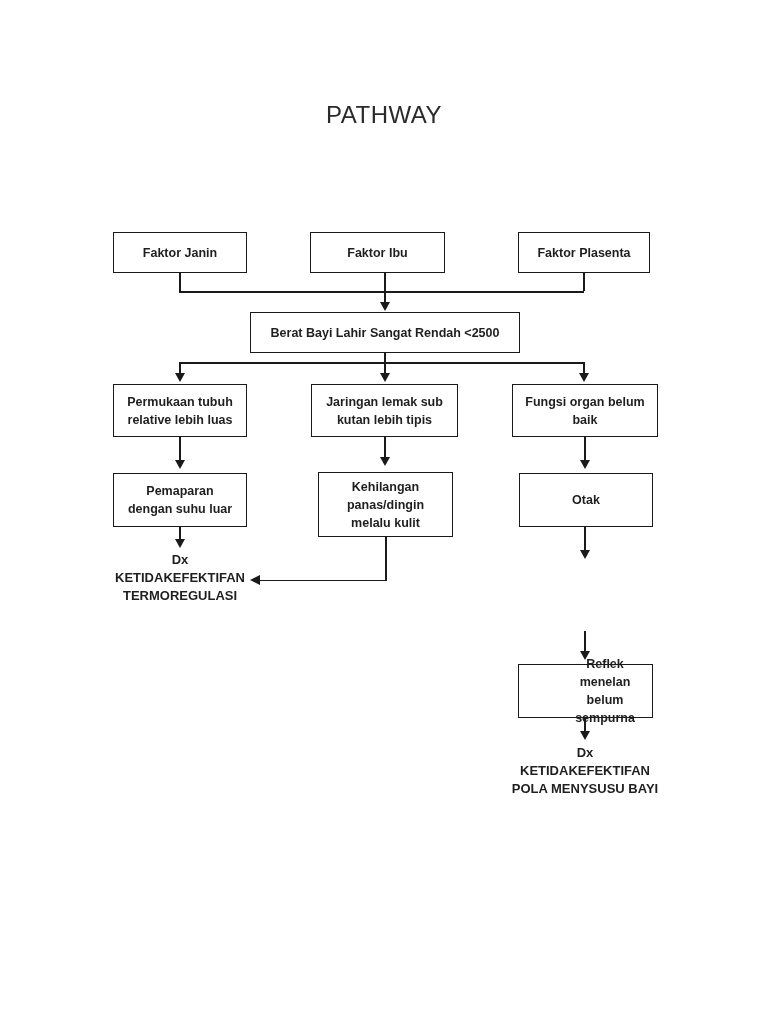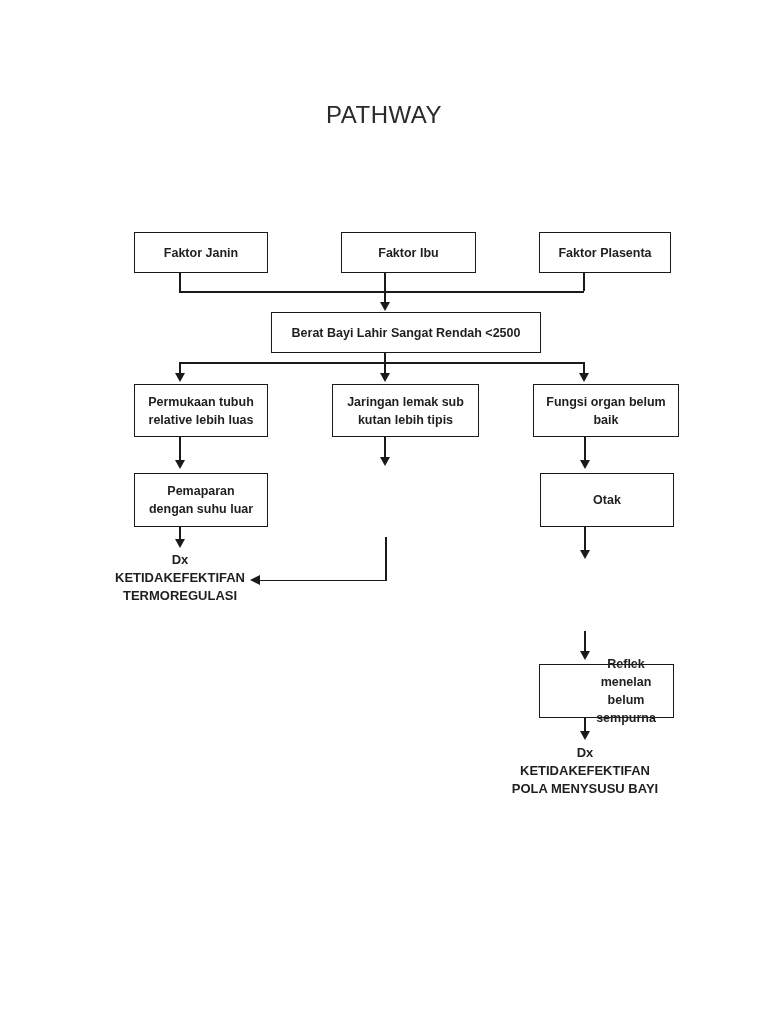--- a/index.html
+++ b/index.html
@@ -16,21 +16,20 @@
     text-align:center; font-size:24px; font-weight:400;
     letter-spacing:0.5px; color:#2a2a2a;
   }
   .node {
     position:absolute; box-sizing:border-box;
     border:1.6px solid var(--line);
     display:flex; align-items:center; justify-content:center;
     text-align:center; font-size:12.5px; font-weight:700;
     line-height:18px; white-space:pre-line; padding:2px 4px;
     background:#fff;
-    margin-left:21px;
   }
   .dxblock {
     position:absolute; text-align:center; font-size:13px;
     font-weight:700; line-height:18px; white-space:pre-line;
   }
   .vline { position:absolute; width:1.6px; background:var(--line); }
   .hline { position:absolute; height:1.6px; background:var(--line); }
   .arrow-down {
     position:absolute; width:0; height:0;
     border-left:5px solid transparent; border-right:5px solid transparent;
@@ -43,21 +42,21 @@
   }
 </style>
 </head>
 <body>
 
 <div id="page">
 
   <div class="title">PATHWAY</div>
 
   <div class="node" style="left:113px; top:232px; width:134px; height:41px;">Faktor Janin</div>
-  <div class="node" style="left:320px; top:232px; width:135px; height:41px;">Faktor Ibu</div>
+  <div class="node" style="left:310px; top:232px; width:135px; height:41px;">Faktor Ibu</div>
   <div class="node" style="left:518px; top:232px; width:132px; height:41px;">Faktor Plasenta</div>
 
   <div class="vline" style="left:179.2px; top:273px; height:18px;"></div>
   <div class="vline" style="left:384.2px; top:273px; height:18px;"></div>
   <div class="vline" style="left:583.2px; top:273px; height:18px;"></div>
   <div class="hline" style="left:179.2px; top:291px; width:405px;"></div>
   <div class="vline" style="left:384.2px; top:291px; height:12px;"></div>
   <div class="arrow-down" style="left:380px; top:302px;"></div>
 
   <div class="node" style="left:250px; top:312px; width:270px; height:41px;">Berat Bayi Lahir Sangat Rendah &lt;2500</div>
@@ -80,20 +79,23 @@
 
   <div class="vline" style="left:179.2px; top:437px; height:24px;"></div>
   <div class="arrow-down" style="left:175px; top:460px;"></div>
   <div class="vline" style="left:384.2px; top:437px; height:21px;"></div>
   <div class="arrow-down" style="left:380px; top:457px;"></div>
   <div class="vline" style="left:584.2px; top:437px; height:24px;"></div>
   <div class="arrow-down" style="left:580px; top:460px;"></div>
 
   <div class="node" style="left:113px; top:473px; width:134px; height:54px;">Pemaparan
 dengan suhu luar</div>
+  <div class="node" style="left:318px; top:472px; width:135px; height:65px;">Kehilangan
+panas/dingin
+melalu kulit</div>
   <div class="node" style="left:519px; top:473px; width:134px; height:54px;">Otak</div>
 
   <div class="vline" style="left:179.2px; top:527px; height:13px;"></div>
   <div class="arrow-down" style="left:175px; top:539px;"></div>
 
   <div class="dxblock" style="left:100px; top:551px; width:160px;">Dx
 KETIDAKEFEKTIFAN
 TERMOREGULASI</div>
 
   <div class="vline" style="left:385.2px; top:537px; height:44px;"></div>

